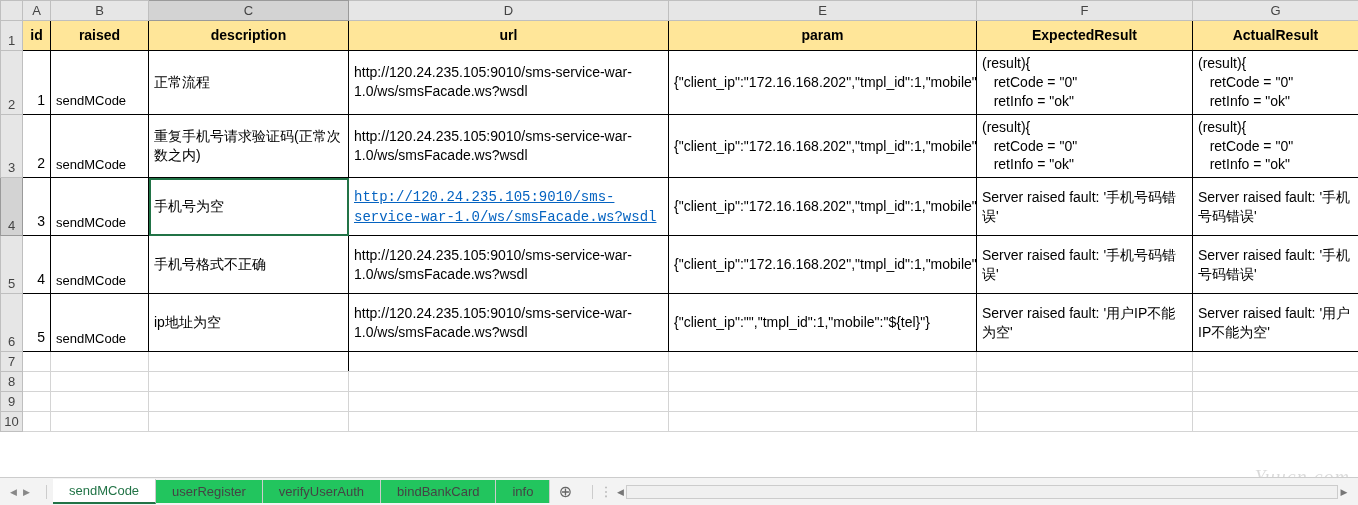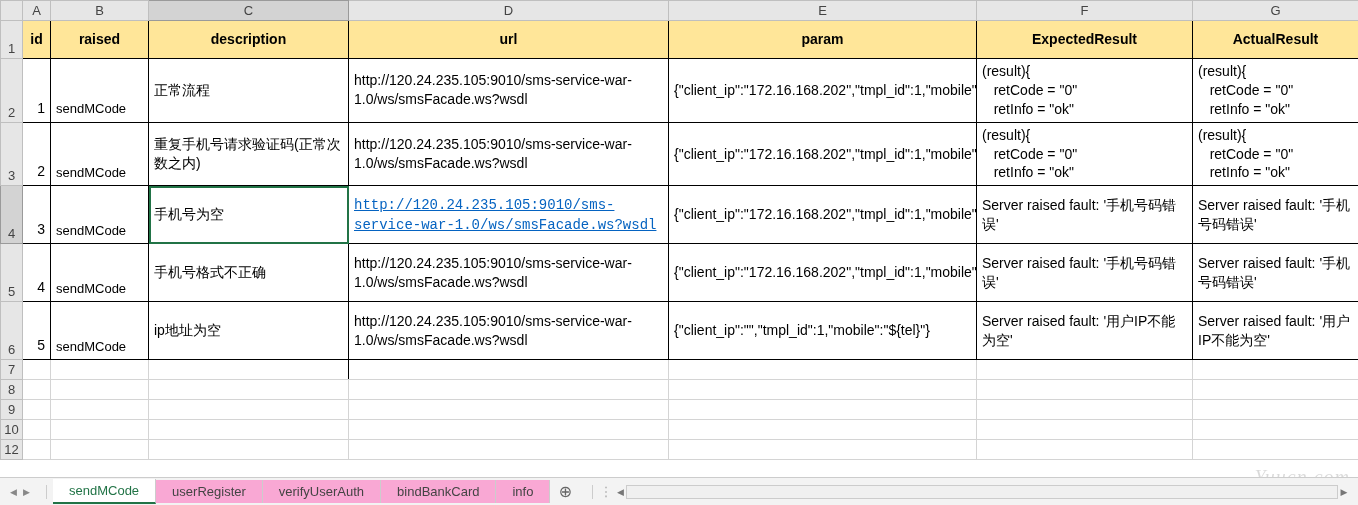--- a/index.html
+++ b/index.html
@@ -60,21 +60,21 @@
       overflow: hidden;
       line-height: 1.35;
       height: 58px;
       font-size: 14px;
     }
     tr.thin td { height: 18px; border:1px solid #d4d4d4; }
     td.header-cell {
       background: #ffe699;
       font-weight: bold;
       text-align: center;
-      height: 38px;
+      height: 30px;
       border: 1px solid #000;
     }
     td.id-cell { text-align: right; vertical-align: bottom; padding-bottom: 4px;}
     td.method-cell { font-size: 13px; vertical-align: bottom; padding-bottom: 4px;}
     td.nb { border: 1px solid #d4d4d4; }
     .link-text {
       color: #0563c1;
       text-decoration: underline;
       font-family: "Courier New", monospace;
       font-size: 14px;
@@ -103,21 +103,21 @@
       gap: 6px;
       justify-content: center;
       color: #888;
       padding: 0 8px;
     }
     .tab {
       padding: 4px 16px;
       border-right: 1px solid #ccc;
       color: #444;
       cursor: pointer;
-      background: #f9a8d4;
+      background: #22c55e;
     }
     .tab.active {
       background: #fff;
       color: #217346;
       border-bottom: 2px solid #217346;
       font-weight: 500;
     }
     .tab-new {
       width: 30px;
       text-align: center;
@@ -290,30 +290,20 @@
   <tr class="thin">
           <th class="rowhdr">10</th>
           <td class="nb"></td>
           <td class="nb"></td>
           <td class="nb"></td>
           <td class="nb"></td>
           <td class="nb"></td>
           <td class="nb"></td>
           <td class="nb"></td>
         </tr>
-  <tr class="thin">
-          <th class="rowhdr">12</th>
-          <td class="nb"></td>
-          <td class="nb"></td>
-          <td class="nb"></td>
-          <td class="nb"></td>
-          <td class="nb"></td>
-          <td class="nb"></td>
-          <td class="nb"></td>
-        </tr>
 </tbody>
     </table>
 </div>
 
 <div class="watermark">Yuucn.com</div>
 
 <div class="tab-strip">
   <div class="tab-nav">
     <span class="tri">◀</span>
     <span class="tri">▶</span>

